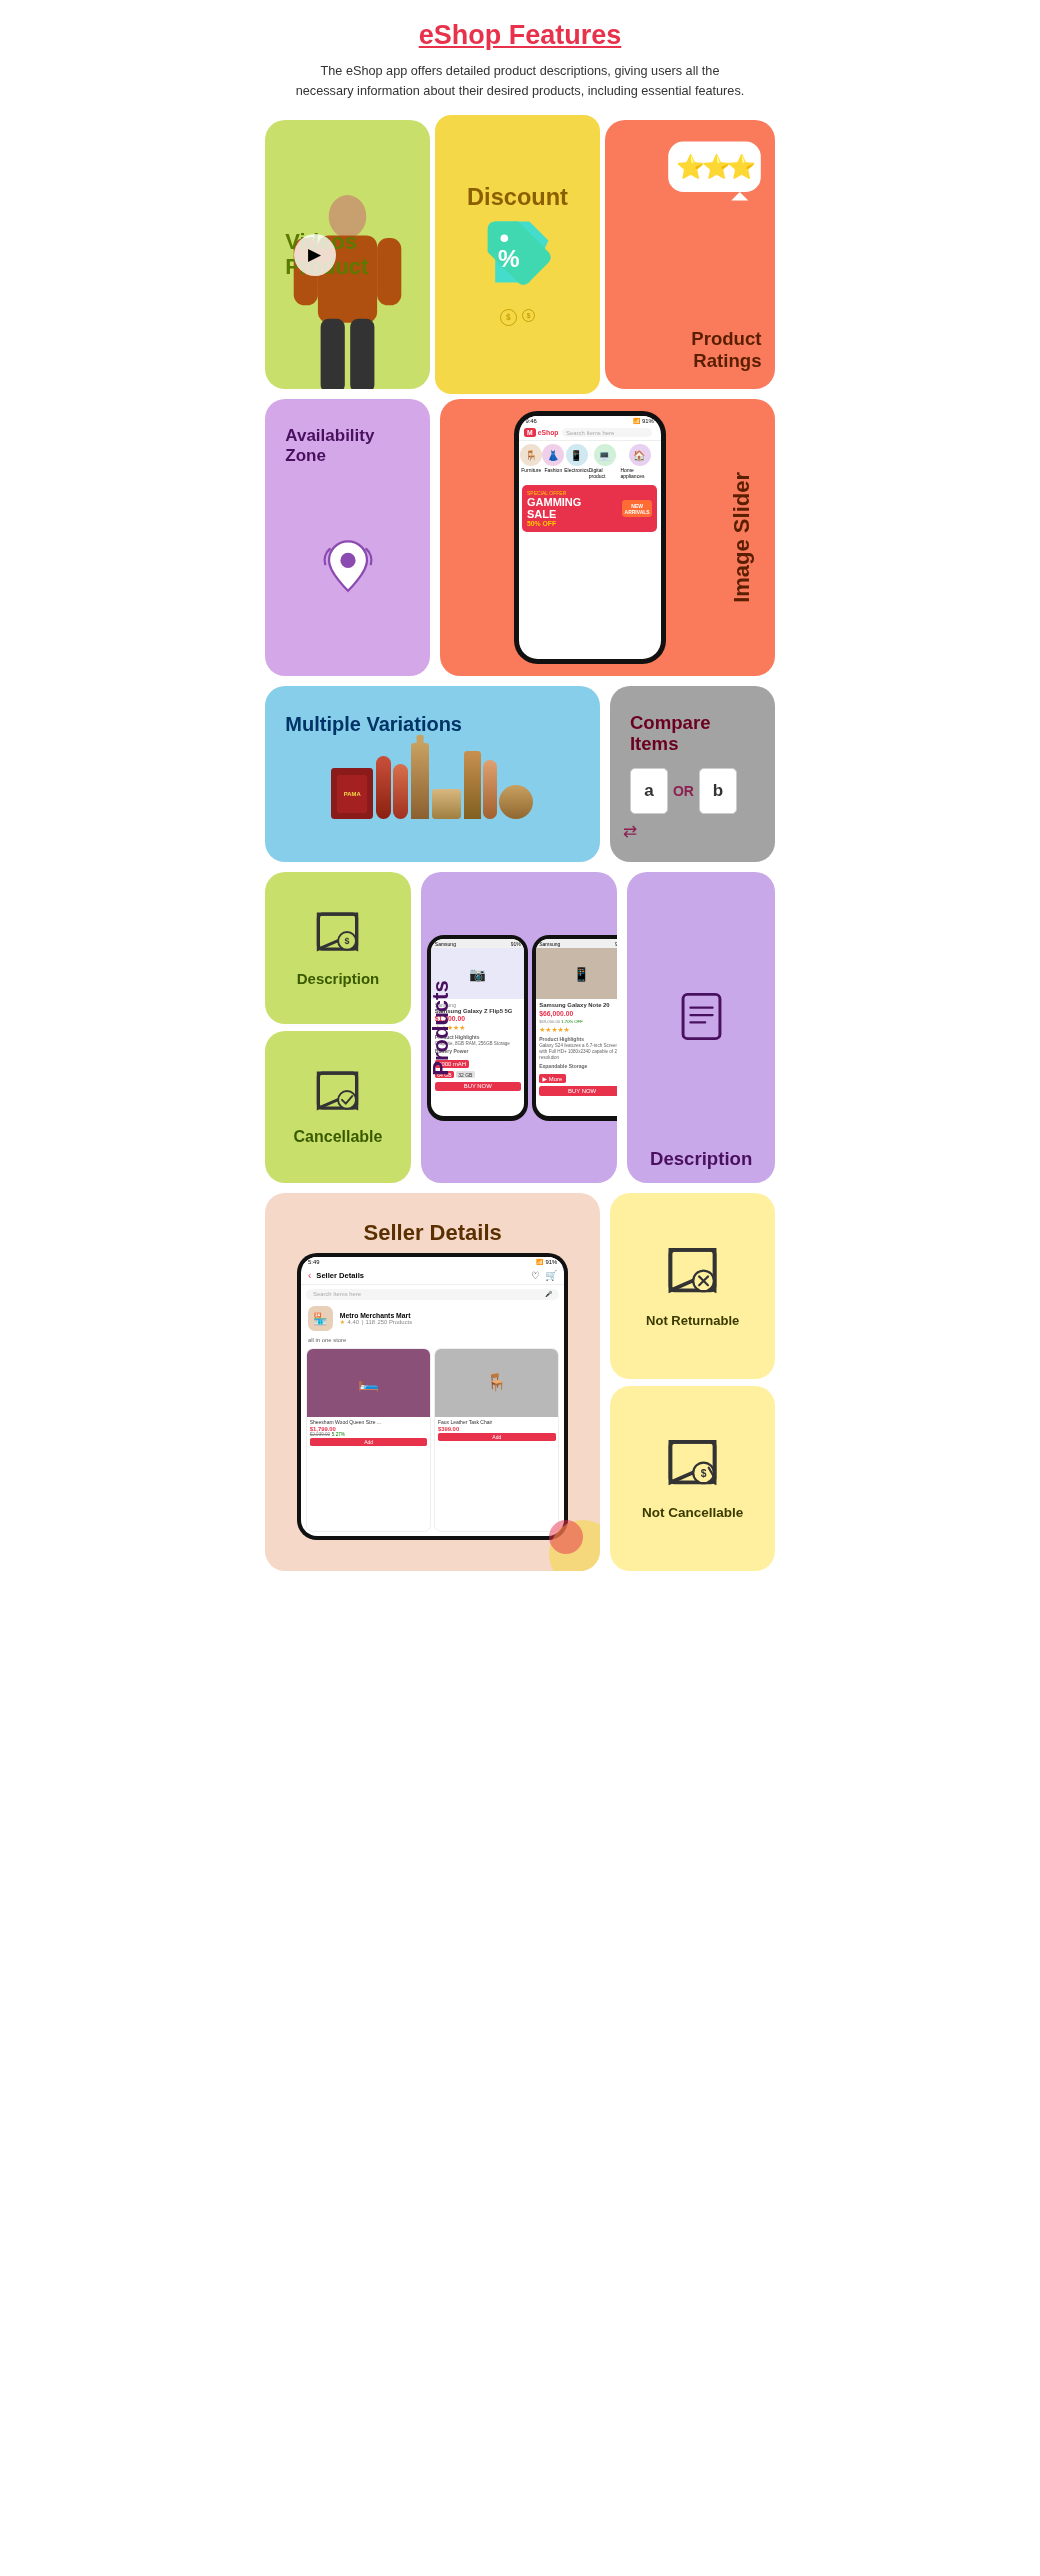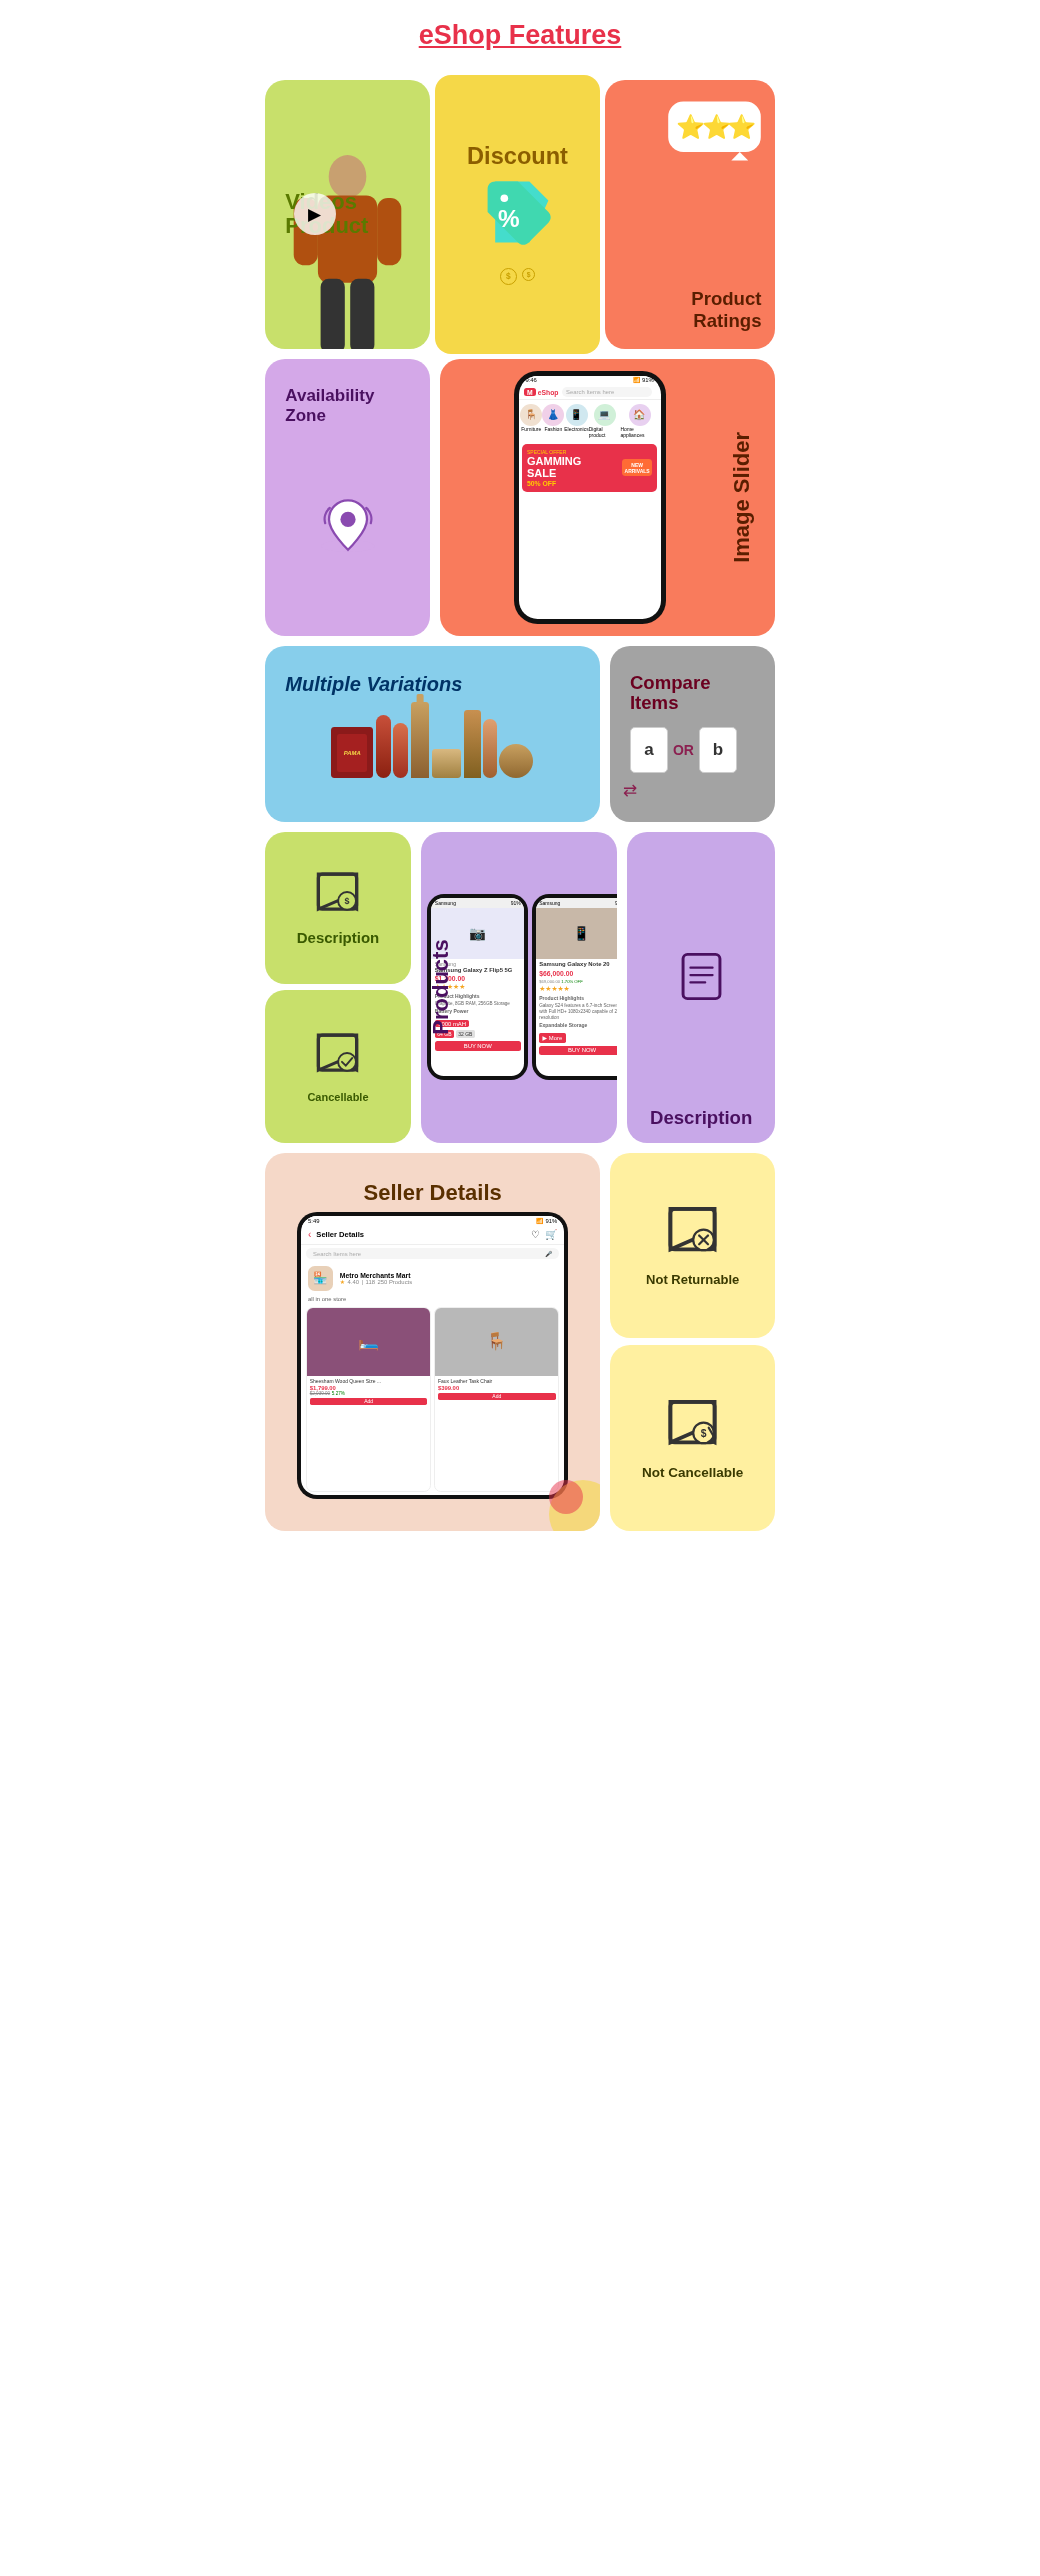--- a/index.html
+++ b/index.html
@@ -143,21 +143,20 @@
       height: 186px;
     }
     .card-variations {
       width: 67%;
       background: #87ceeb;
       border-radius: 20px;
       margin: 5px;
       flex-direction: column;
       justify-content: flex-start;
       align-items: flex-start;
-      font-style: italic;
     }
     .card-variations .card-title {
       color: #003366;
       font-size: 20px;
       font-weight: 900;
       padding: 6.8px;
       margin-top: 6.8px;
     }
     .card-compare {
       width: 33%;
@@ -208,21 +207,21 @@
       border-radius: 20px;
       flex: 1;
       display: flex;
       flex-direction: column;
       align-items: center;
       justify-content: center;
       padding: 10px;
     }
     .card-cancellable .card-title {
       color: #3a5a00;
-      font-size: 11px;
+      font-size: 16px;
       font-weight: 900;
       margin-top: 6.8px;
     }
     .card-products {
       width: 40%;
       background: #c8a8e8;
       border-radius: 20px;
       margin: 5px;
       position: relative;
       overflow: hidden;
@@ -315,20 +314,21 @@
       transform: translate(-50%, -50%);
     }
   </style>
 </head>
 <body>
 
 <div class="header">
   <div class="header-title">
     <span>eShop Features</span>
   </div>
+  <div class="header-desc">The eShop app offers detailed product descriptions, giving users all the necessary information about their desired products, including essential features.</div>
 </div>
 
 <div class="grid-row row1">
 
   <div class="card card-videos">
     <div class="card-title">Videos Product</div>
 
     <div style="position:absolute;bottom:0;left:0;width:100%;height:75%;overflow:hidden;z-index:1;">
       <svg viewBox="0 0 100 150" width="100%" height="100%" xmlns="http://www.w3.org/2000/svg">
         <ellipse cx="50" cy="22" rx="14" ry="16" fill="#c8a070"></ellipse>

